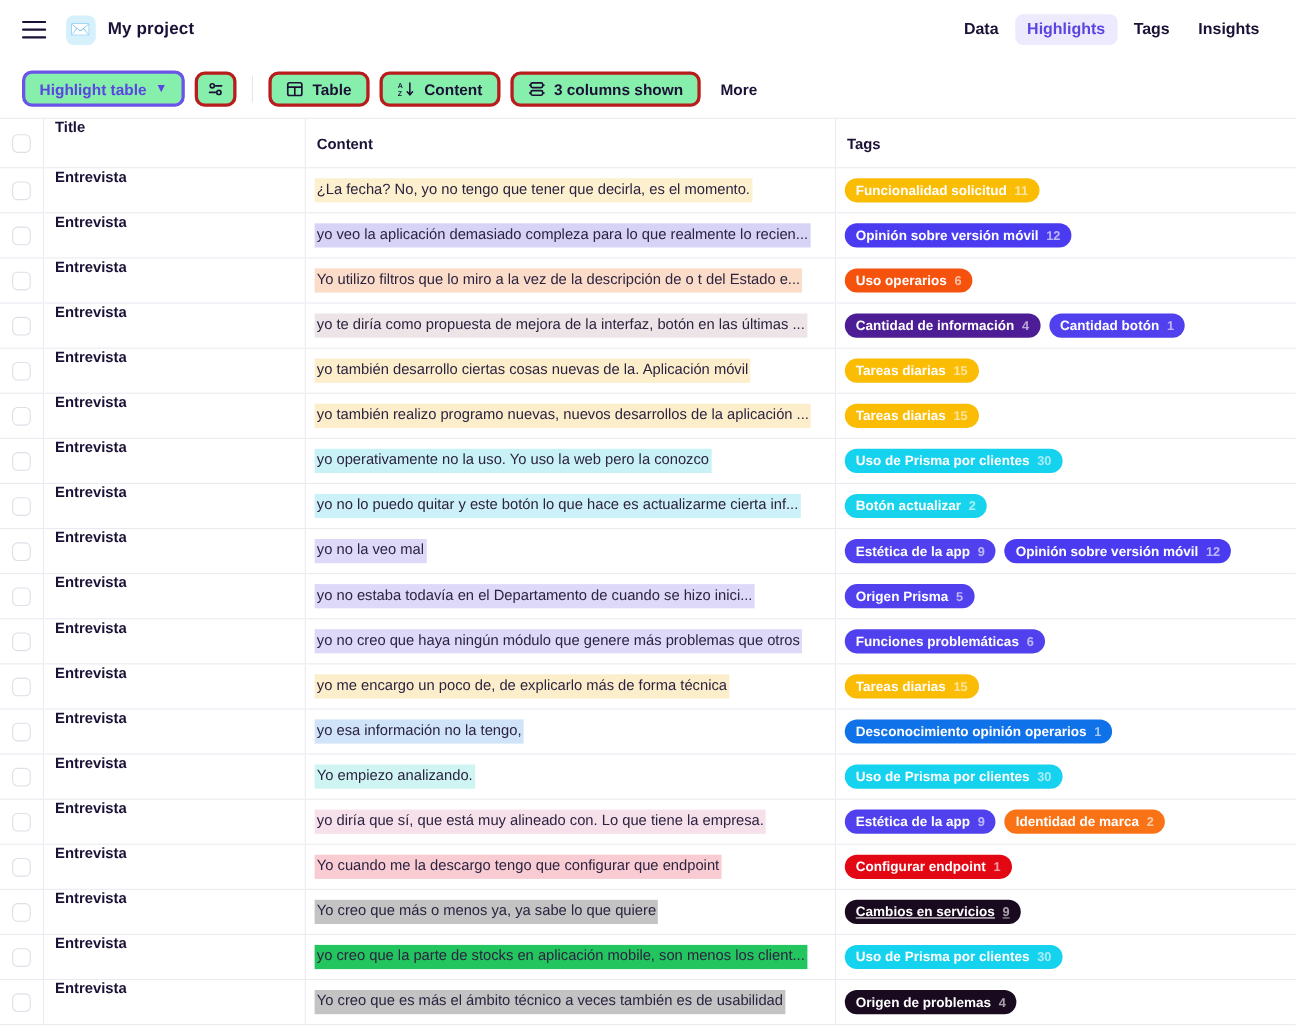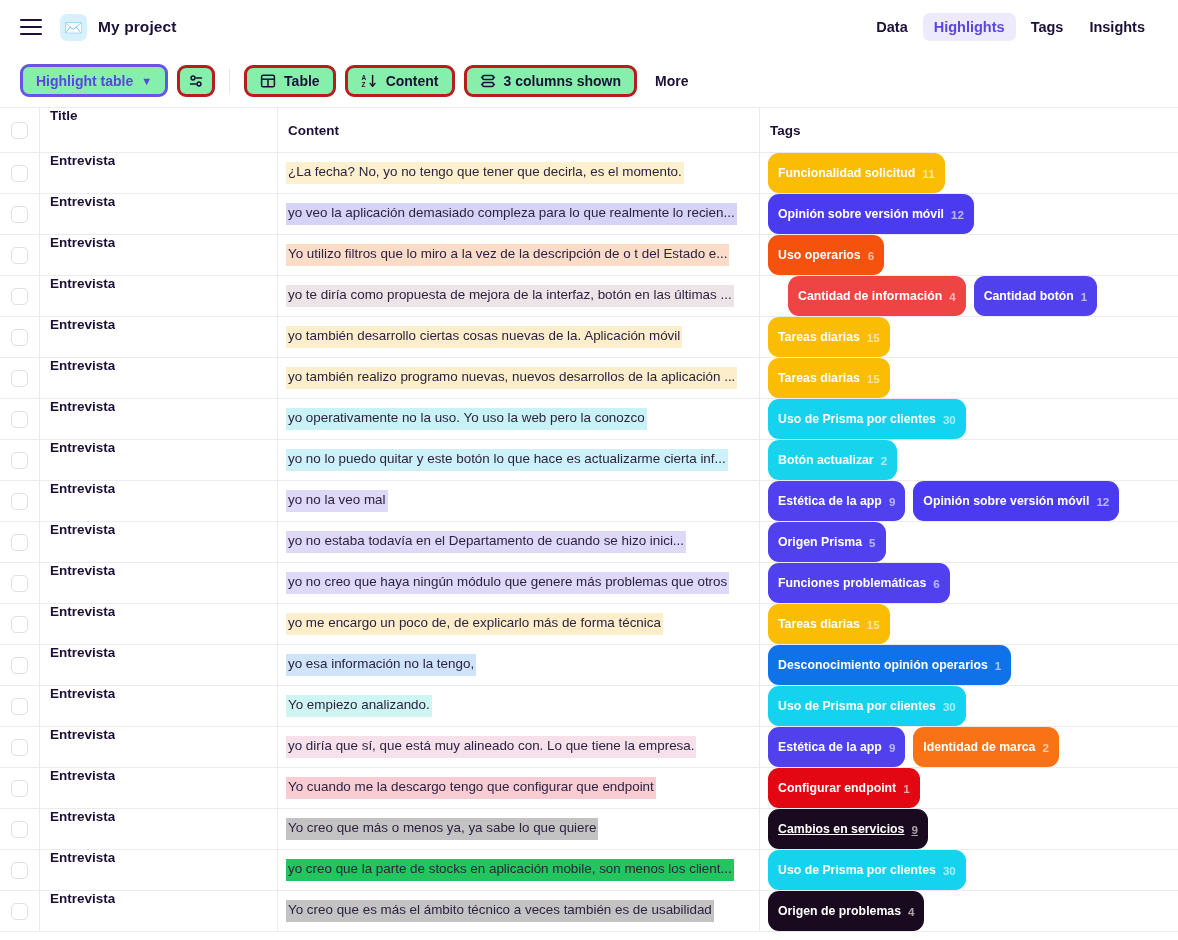--- a/index.html
+++ b/index.html
@@ -164,21 +164,21 @@
     line-height: 1.25;
     max-width: 466px;
     white-space: nowrap;
     overflow: hidden;
     text-overflow: ellipsis;
   }
   .tag {
     display: inline-flex;
     align-items: center;
     gap: 7px;
-    height: 40px;
+    height: 22px;
     border-radius: 11px;
     padding: 0 10px;
     font-size: 12.3px;
     font-weight: 700;
     color: #fff;
     white-space: nowrap;
     cursor: pointer;
   }
   .tag .cnt { font-weight: 700; opacity: .62; font-size: 11.6px; }
 </style>
@@ -333,21 +333,21 @@
         <div class="c-check">
           <div class="cb"></div>
         </div>
         <div class="c-title">
           <span class="title-txt">Entrevista</span>
         </div>
         <div class="c-content">
           <span class="hl" style="background: rgb(236, 228, 230);">yo te diría como propuesta de mejora de la interfaz, botón en las últimas ...</span>
         </div>
         <div class="c-tags">
-          <span class="tag" style="background: #ef4444; margin-left: 20px;">
+          <span class="tag" style="background: #4c1d95;">
             <span>Cantidad de información</span>
             <span class="cnt">4</span>
           </span>
           <span class="tag" style="background: rgb(80, 64, 238);">
             <span>Cantidad botón</span>
             <span class="cnt">1</span>
           </span>
         </div>
       </div>
       <div class="trow">

